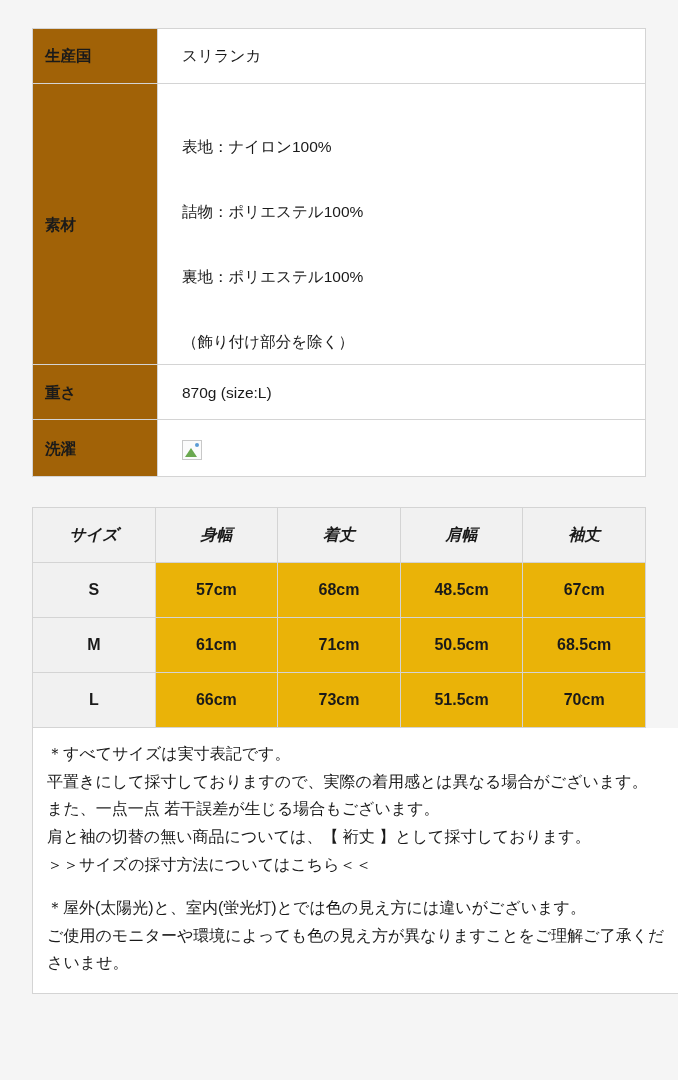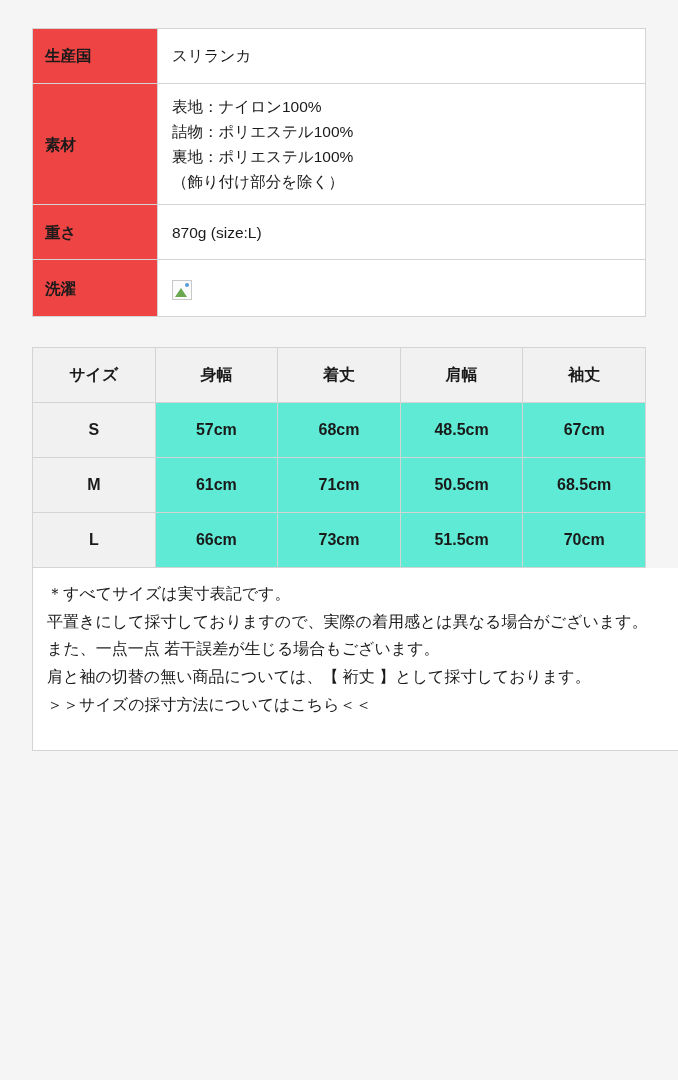--- a/index.html
+++ b/index.html
@@ -32,30 +32,30 @@
   }
   table.spec th, table.spec td {
     border: 1px solid #d4d4d4;
     vertical-align: middle;
     text-align: left;
     font-size: 15.5px;
     line-height: 1.62;
   }
   table.spec th {
     width: 100px;
-    background: #ef4444;
+    background: #a16207;
     font-weight: bold;
     padding: 10px 12px;
     word-break: break-all;
   }
   table.spec td {
-    padding: 10px 14px;
+    padding: 10px 24px;
     font-weight: normal;
   }
-  .mat-line { display: block; white-space: pre; }
+  .mat-line { display: block; white-space: pre; margin-top: 40px; }
   .row-country th, .row-country td { height: 34px; }
   .row-weight th, .row-weight td { height: 34px; margin-left: 8px; }
   .row-attention th, .row-attention td { height: 58px; }
   .row-wash th, .row-wash td { height: 36px; margin-left: 9px; }
 
   
   .broken-img {
     display: inline-block;
     width: 18px;
     height: 18px;
@@ -95,27 +95,28 @@
   table.size th, table.size td {
     border: 1px solid #d4d4d4;
     font-size: 16px;
     font-weight: bold;
     text-align: center;
     height: 54px;
     padding: 0 4px;
   }
   table.size thead th {
     background: #f1f1f1;
+    font-style: italic;
   }
   table.size tbody th {
     background: #f1f1f1;
     width: 97px;
   }
   table.size tbody td {
-    background: #5eead4;
+    background: #eab308;
   }
 
   
   .notes {
     width: 660px;
     box-sizing: border-box;
     border: 1px solid #d4d4d4;
     border-top: none;
     background: #ffffff;
     padding: 12px 14px 16px 14px;
@@ -198,15 +199,17 @@
     </tbody>
   </table>
 
   <div class="notes">
     <p style="white-space: pre-wrap;">＊すべてサイズは実寸表記です。
 平置きにして採寸しておりますので、実際の着用感とは異なる場合がございます。
 また、一点一点 若干誤差が生じる場合もございます。
 肩と袖の切替の無い商品については、【 裄丈 】として採寸しております。
 ＞＞サイズの採寸方法についてはこちら＜＜</p>
     <div class="gap"></div>
+    <p style="white-space: pre-wrap;">＊屋外(太陽光)と、室内(蛍光灯)とでは色の見え方には違いがございます。
+ご使用のモニターや環境によっても色の見え方が異なりますことをご理解ご了承くださいませ。</p>
   </div>
 
 </div>
 
 </body></html>

